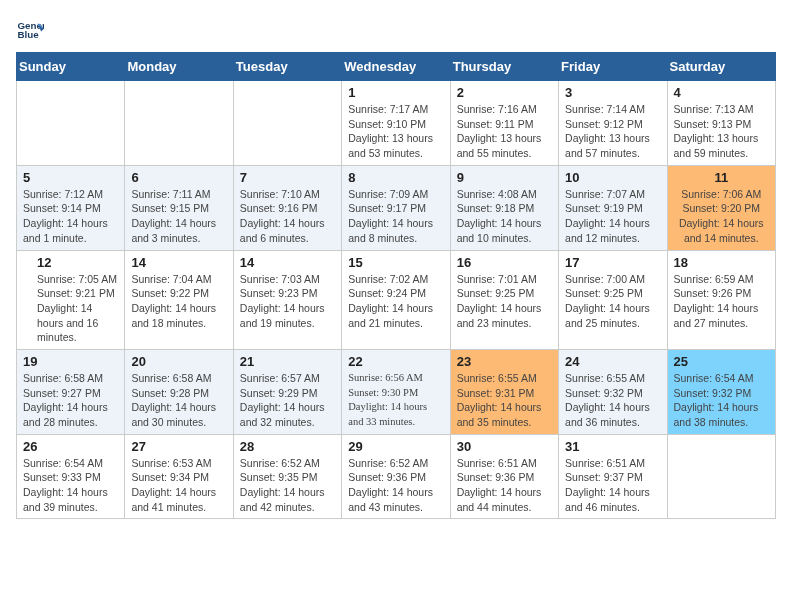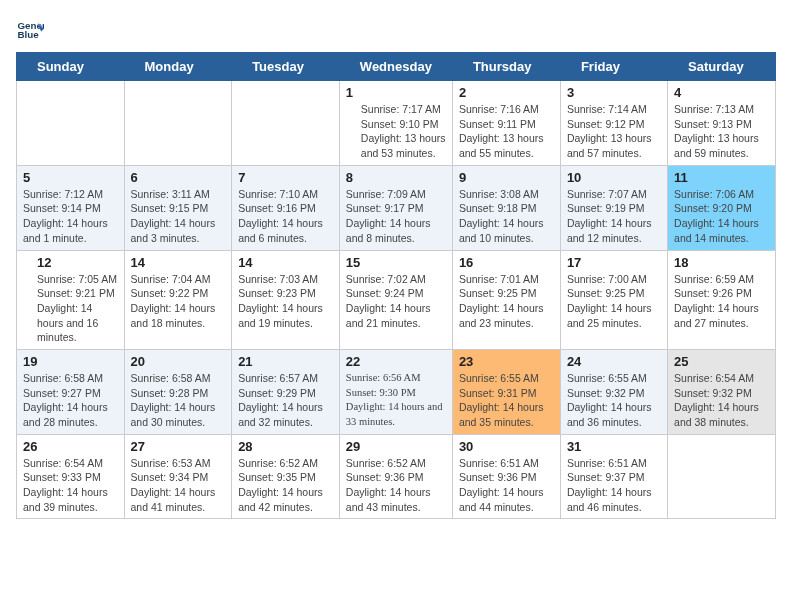--- a/index.html
+++ b/index.html
@@ -41,21 +41,21 @@
     .calendar {
       width: 100%;
       border-collapse: collapse;
       border: 1px solid #ccc;
     }
     .calendar th {
       background-color: #2a6099;
       color: #fff;
       font-size: 13px;
       font-weight: bold;
-      padding: 6px 20px;
+      padding: 6px 2px;
       text-align: left;
       border: 1px solid #2a6099;
     }
     .calendar td {
       vertical-align: top;
       border: 1px solid #ccc;
       padding: 4px 6px;
       font-size: 11px;
       color: #333;
       width: calc(100% / 7);
@@ -120,21 +120,21 @@
         <th>Saturday</th>
       </tr>
   </thead>
   <tbody id="calendar-body">
   <tr>
         <td class="empty-cell"></td>
         <td class="empty-cell"></td>
         <td class="empty-cell"></td>
         <td style="background-color: rgb(255, 255, 255);">
           <span class="day-number">1</span>
-          <div class="day-info" style="white-space: pre-line; margin-left: 15px;">Sunrise: 7:17 AM
+          <div class="day-info" style="white-space: pre-line;">Sunrise: 7:17 AM
 Sunset: 9:10 PM
 Daylight: 13 hours and 53 minutes.</div>
         </td>
         <td style="background-color: rgb(255, 255, 255);">
           <span class="day-number">2</span>
           <div class="day-info" style="white-space: pre-line;">Sunrise: 7:16 AM
 Sunset: 9:11 PM
 Daylight: 13 hours and 55 minutes.</div>
         </td>
         <td style="background-color: rgb(255, 255, 255);">
@@ -152,49 +152,49 @@
       </tr>
       <tr>
         <td style="background-color: rgb(238, 243, 249);">
           <span class="day-number">5</span>
           <div class="day-info" style="white-space: pre-line;">Sunrise: 7:12 AM
 Sunset: 9:14 PM
 Daylight: 14 hours and 1 minute.</div>
         </td>
         <td style="background-color: rgb(238, 243, 249);">
           <span class="day-number">6</span>
-          <div class="day-info" style="white-space: pre-line;">Sunrise: 3:11 AM
+          <div class="day-info" style="white-space: pre-line;">Sunrise: 7:11 AM
 Sunset: 9:15 PM
 Daylight: 14 hours and 3 minutes.</div>
         </td>
         <td style="background-color: rgb(238, 243, 249);">
           <span class="day-number">7</span>
           <div class="day-info" style="white-space: pre-line;">Sunrise: 7:10 AM
 Sunset: 9:16 PM
 Daylight: 14 hours and 6 minutes.</div>
         </td>
         <td style="background-color: rgb(238, 243, 249);">
           <span class="day-number">8</span>
           <div class="day-info" style="white-space: pre-line;">Sunrise: 7:09 AM
 Sunset: 9:17 PM
 Daylight: 14 hours and 8 minutes.</div>
         </td>
         <td style="background-color: rgb(238, 243, 249);">
           <span class="day-number">9</span>
-          <div class="day-info" style="white-space: pre-line;">Sunrise: 3:08 AM
+          <div class="day-info" style="white-space: pre-line;">Sunrise: 4:08 AM
 Sunset: 9:18 PM
 Daylight: 14 hours and 10 minutes.</div>
         </td>
         <td style="background-color: rgb(238, 243, 249);">
           <span class="day-number">10</span>
           <div class="day-info" style="white-space: pre-line;">Sunrise: 7:07 AM
 Sunset: 9:19 PM
 Daylight: 14 hours and 12 minutes.</div>
         </td>
-        <td style="background-color: #7dd3fc;">
+        <td style="background-color: #fdba74; text-align: center;">
           <span class="day-number">11</span>
           <div class="day-info" style="white-space: pre-line;">Sunrise: 7:06 AM
 Sunset: 9:20 PM
 Daylight: 14 hours and 14 minutes.</div>
         </td>
       </tr>
       <tr>
         <td style="background-color: rgb(255, 255, 255); padding-left: 20px;">
           <span class="day-number">12</span>
           <div class="day-info" style="white-space: pre-line;">Sunrise: 7:05 AM
@@ -268,21 +268,21 @@
           <div class="day-info" style="white-space: pre-line;">Sunrise: 6:55 AM
 Sunset: 9:31 PM
 Daylight: 14 hours and 35 minutes.</div>
         </td>
         <td style="background-color: rgb(238, 243, 249);">
           <span class="day-number">24</span>
           <div class="day-info" style="white-space: pre-line;">Sunrise: 6:55 AM
 Sunset: 9:32 PM
 Daylight: 14 hours and 36 minutes.</div>
         </td>
-        <td style="background-color: #e5e5e5;">
+        <td style="background-color: #7dd3fc;">
           <span class="day-number">25</span>
           <div class="day-info" style="white-space: pre-line;">Sunrise: 6:54 AM
 Sunset: 9:32 PM
 Daylight: 14 hours and 38 minutes.</div>
         </td>
       </tr>
       <tr>
         <td style="background-color: rgb(255, 255, 255);">
           <span class="day-number">26</span>
           <div class="day-info" style="white-space: pre-line;">Sunrise: 6:54 AM

